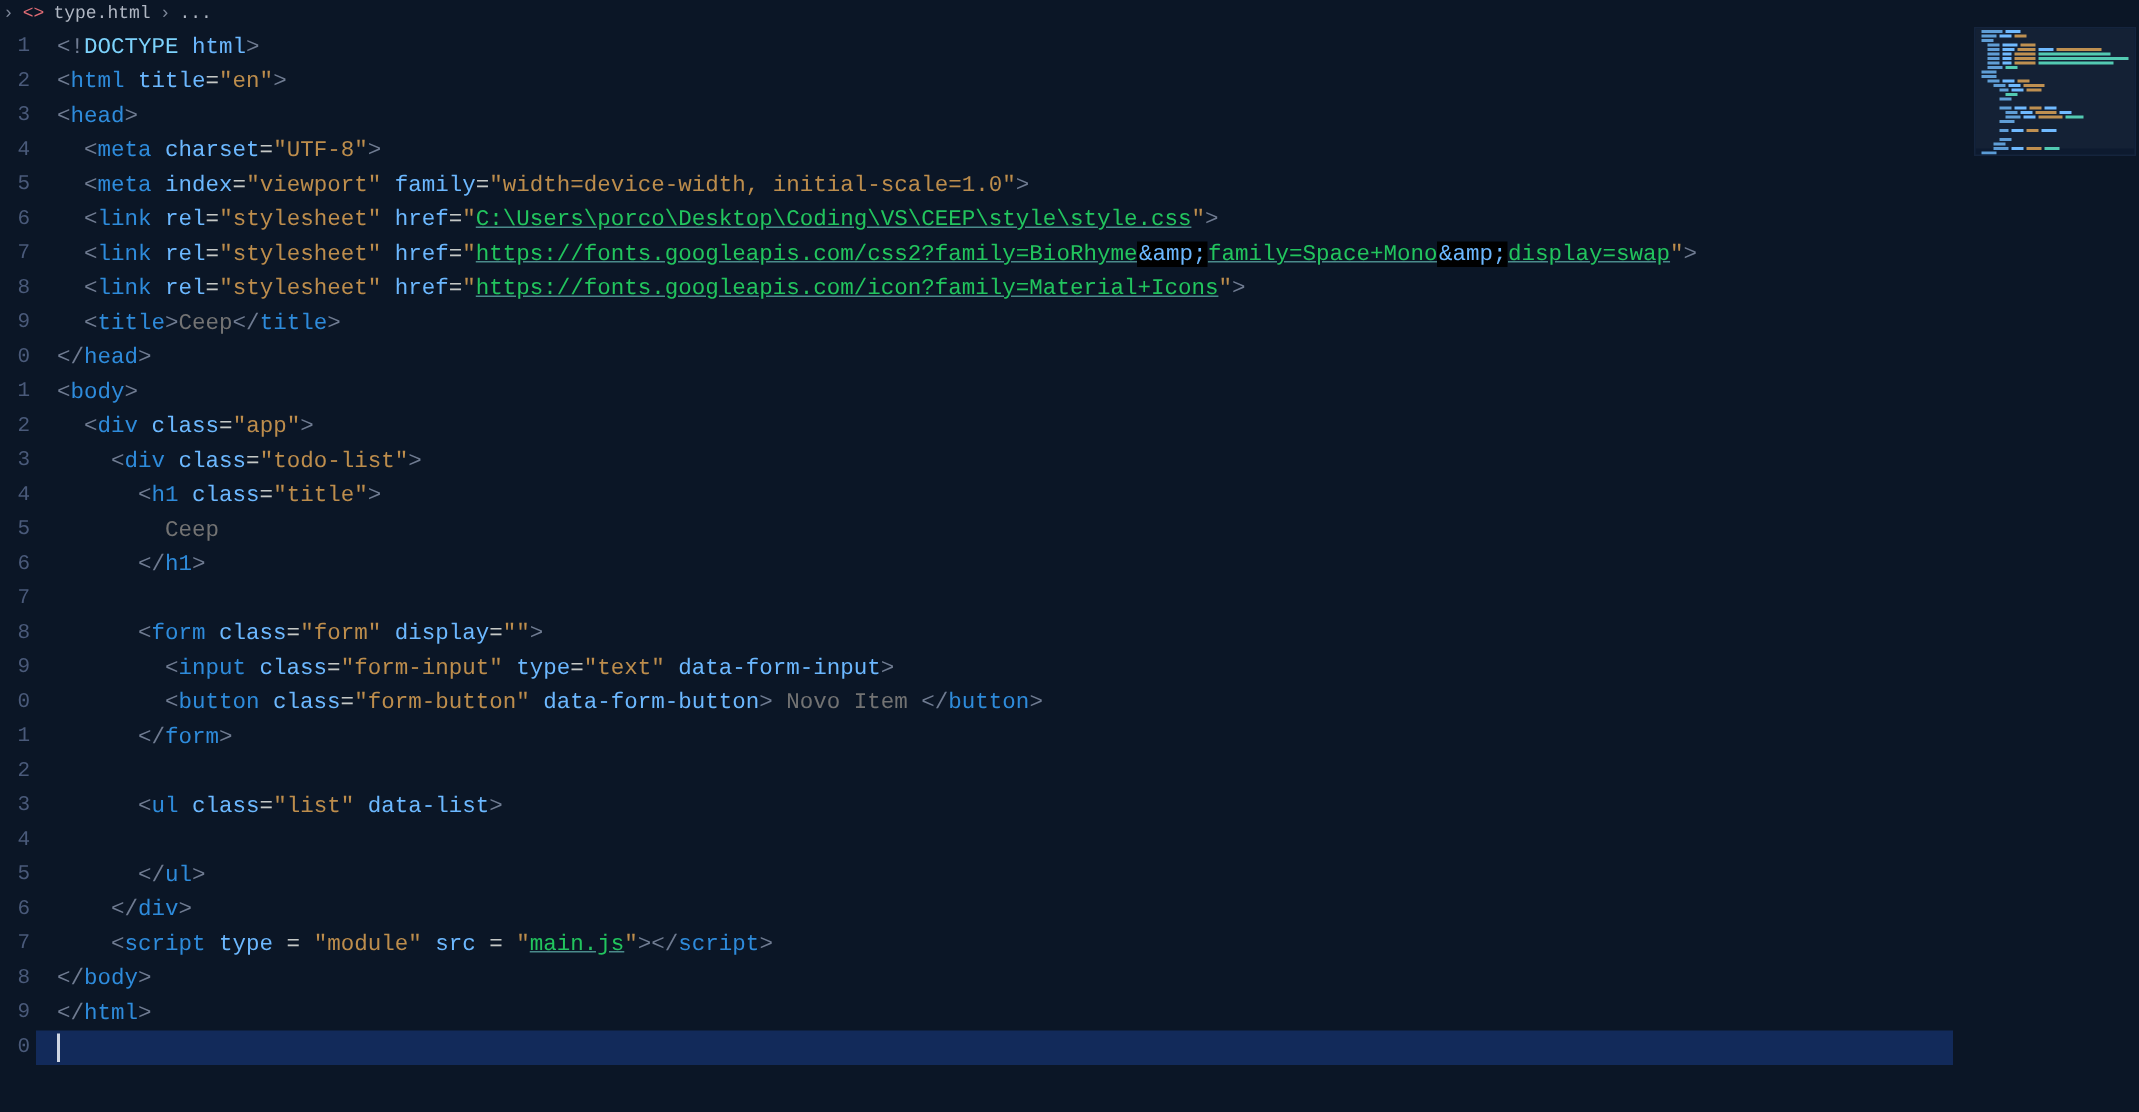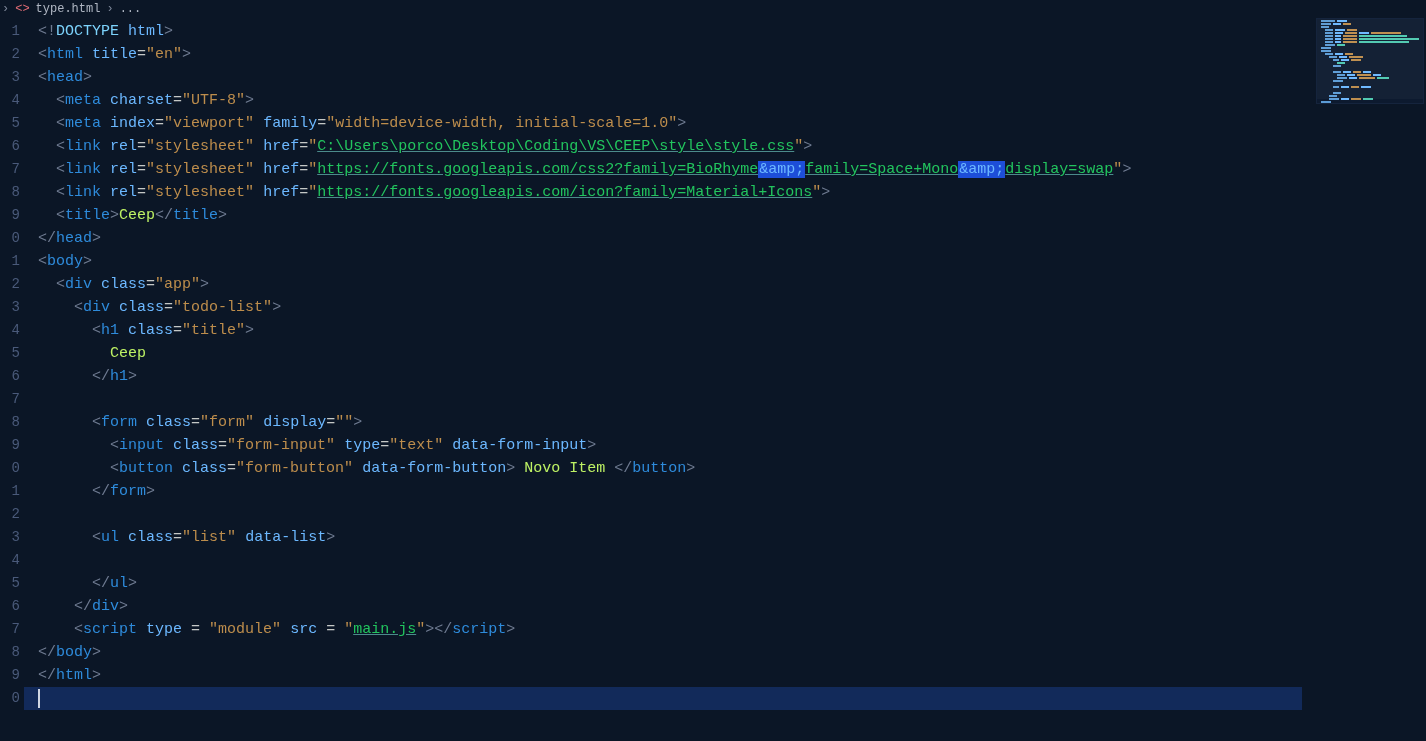--- a/index.html
+++ b/index.html
@@ -66,23 +66,23 @@
     height: 19px;
     background: #cfd6e3;
   }
   
   .pn  { color: #6f7b91; }  
   .tag { color: #2e8bdb; }  
   .doc { color: #7dd3fc; }  
   .at  { color: #6cb8ff; }  
   .op  { color: #c5c8c6; }  
   .st  { color: #bd8d4c; }  
-  .tx  { color: #bef264; }  
+  .tx  { color: #737373; }  
   .lnk { color: #22c55e; text-decoration: underline; text-decoration-color: #4b8b8b; } 
-  .amp { color: #6cb8ff; background: #1d4ed8; padding: 0 1px; }
+  .amp { color: #6cb8ff; background: #000000; padding: 0 1px; }
 
   .minimap {
     position: absolute;
     top: 18px;
     right: 2px;
     width: 108px;
     height: 86px;
     background: #0d1a2f;
     border: 1px solid #15243d;
     overflow: hidden;

